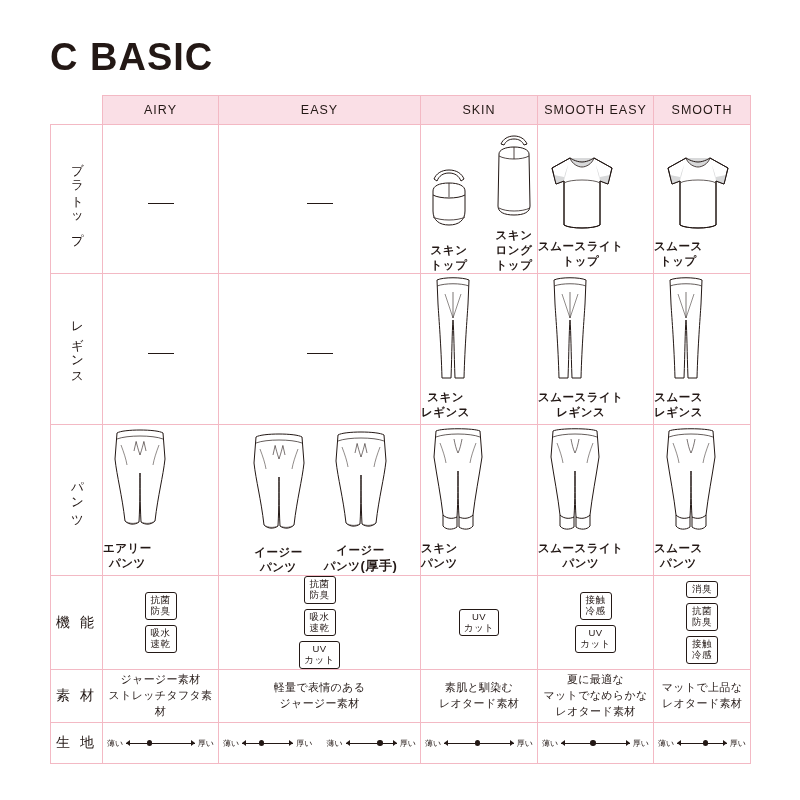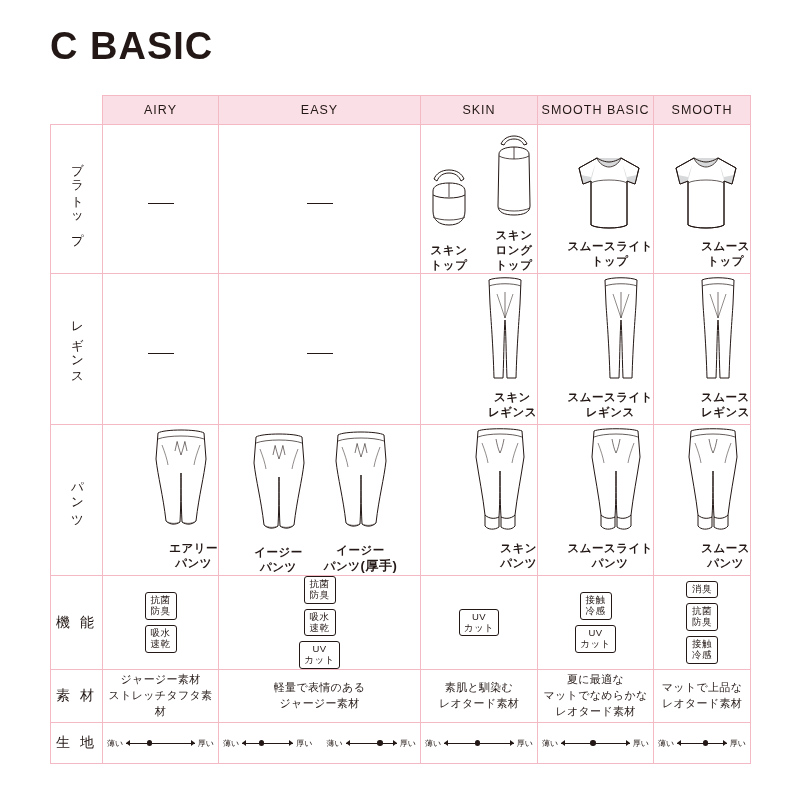--- a/index.html
+++ b/index.html
@@ -16,21 +16,21 @@
   }
   .page {
     position: relative;
     width: 800px;
     height: 800px;
     box-sizing: border-box;
   }
   .title {
     position: absolute;
     left: 50px;
-    top: 25px;
+    top: 36px;
     font-size: 38px;
     font-weight: bold;
     letter-spacing: 1px;
     color: #231815;
   }
   table.matrix {
     position: absolute;
     left: 50px;
     top: 95px;
     width: 700px;
@@ -84,21 +84,21 @@
   .r-top td { height: 148px; }
   .r-leg td { height: 148px; }
   .r-pants td { height: 148px; }
   .r-func td { height: 46px; }
   .r-mat td { height: 44px; }
   .r-fab td { height: 40px; }
 
   .cell-inner {
     display: flex;
     flex-direction: column;
-    align-items: flex-end;
+    align-items: flex-start;
     justify-content: flex-end;
     height: 100%;
     box-sizing: border-box;
     padding-bottom: 4px;
   }
   .dual {
     display: flex;
     flex-direction: row;
     align-items: flex-end;
     justify-content: center;
@@ -230,21 +230,21 @@
         <col class="c3">
         <col class="c4">
         <col class="c5">
     </colgroup>
     <thead>
       <tr>
         <th class="blank"></th>
         <th>AIRY</th>
         <th>EASY</th>
         <th>SKIN</th>
-        <th>SMOOTH BASIC</th>
+        <th>SMOOTH EASY</th>
         <th>SMOOTH</th>
       </tr>
     </thead>
     <tbody>
 
       <tr class="r-top">
         <td class="rowlabel">
           <span class="vert">ブラトップ</span>
         </td>
 

